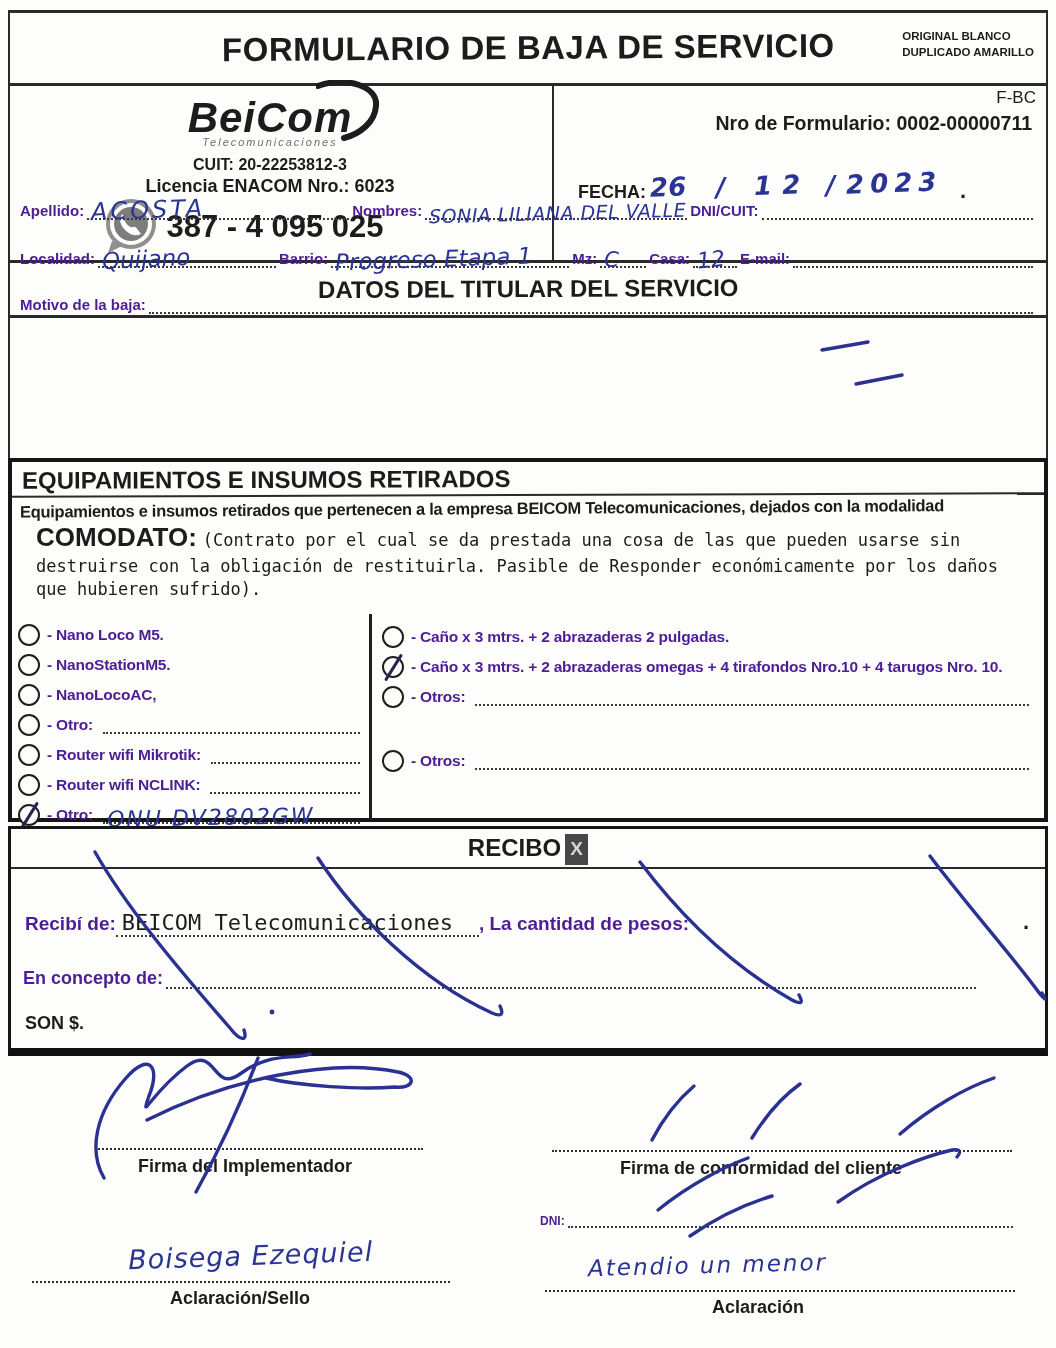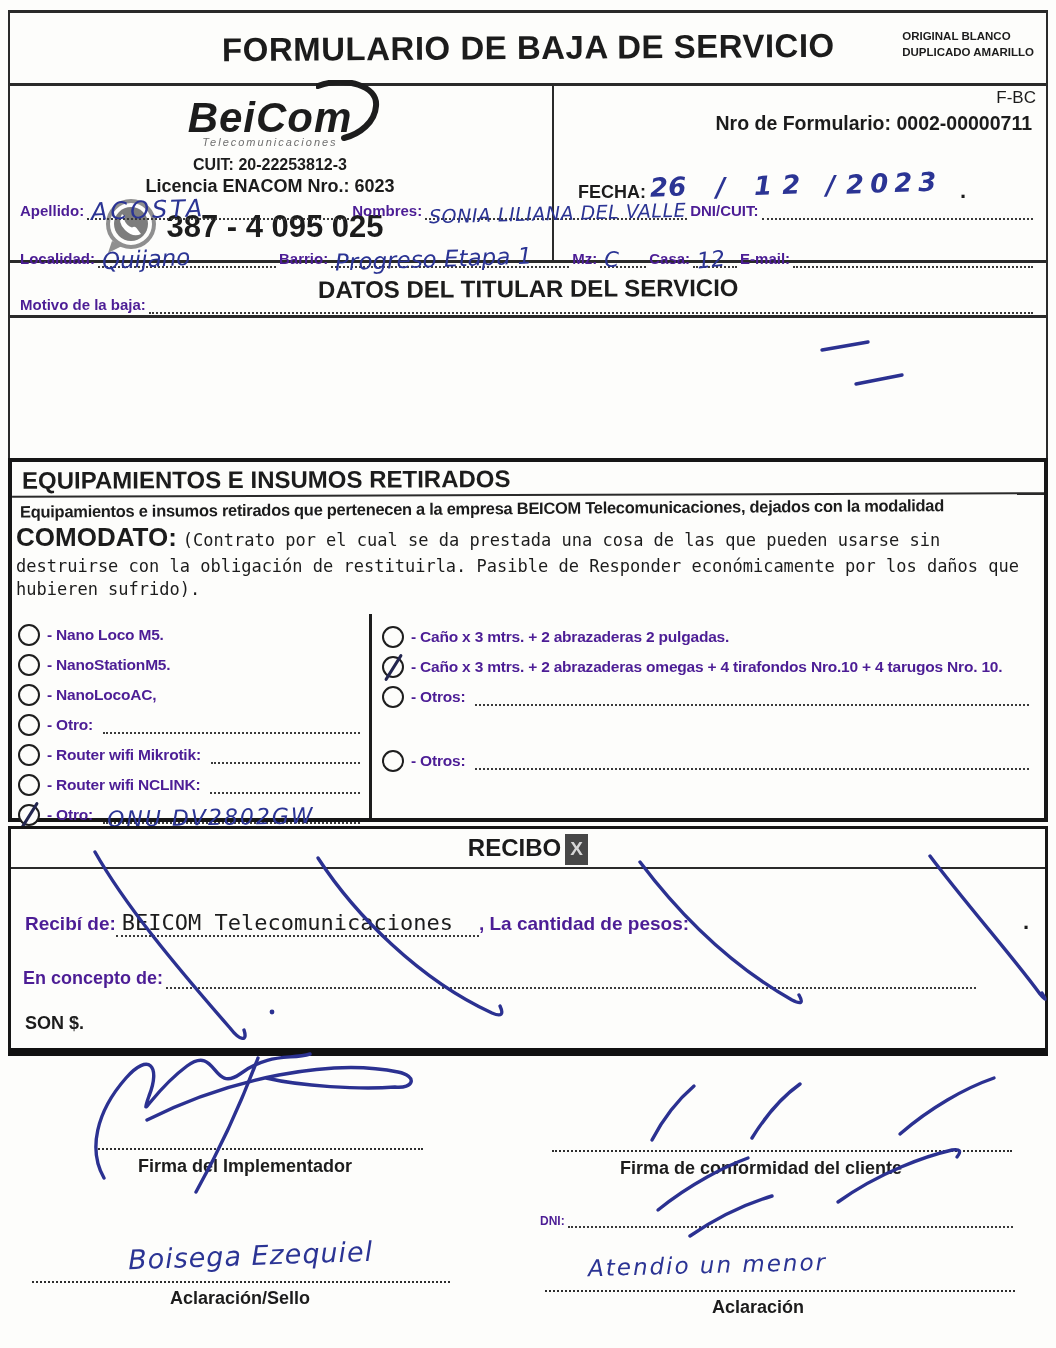--- a/index.html
+++ b/index.html
@@ -45,21 +45,21 @@
   .field-row { position:absolute; left:10px; right:10px; display:flex; align-items:flex-end; }
   .field-row .lbl { font-size:15px; padding-bottom:1px; }
   .row-apellido { top:188px; }
   .row-localidad { top:236px; }
   .row-motivo { top:282px; }
 
   
   .equip-box { position:absolute; left:8px; top:458px; width:1040px; height:364px; border:4px solid #161616; background:#fdfdfb; }
   .equip-head { font-size:24px; font-weight:bold; padding:3px 10px 1px 10px; border-bottom:2.5px solid #2a2a2a; transform:rotate(-0.2deg); }
   .equip-intro { font-size:16.5px; font-weight:bold; padding:3px 8px 0 8px; white-space:nowrap; letter-spacing:-0.3px; transform:rotate(-0.4deg); }
-  .comodato { padding:2px 8px 4px 4px; font-family:"DejaVu Sans Mono", monospace; font-size:17px; line-height:1.35; }
+  .comodato { padding:2px 8px 4px 24px; font-family:"DejaVu Sans Mono", monospace; font-size:17px; line-height:1.35; }
   .comodato .big { font-family:"Liberation Sans", sans-serif; font-size:26px; font-weight:bold; margin-right:6px; }
   .opt-cols { display:flex; position:absolute; left:0; right:0; top:152px; bottom:0; }
   .col-left { width:360px; border-right:3px solid #1d1d1d; padding:6px 6px 4px 6px; }
   .col-right { flex:1; padding:8px 12px 4px 10px; }
   .opt-row { display:flex; align-items:center; gap:7px; height:30px; }
   .opt-row .lbl { font-size:15.5px; letter-spacing:-0.2px; }
   .opt-circle { flex:0 0 auto; width:22px; height:22px; border:2.5px solid #1e1e1e; border-radius:50%; position:relative; background:#fdfdfb; }
   .opt-circle.checked::after { content:""; position:absolute; left:8px; top:-6px; width:3px; height:31px; background:#23264f; transform:rotate(32deg); border-radius:2px; }
   .opt-row .dotfill { height:18px; }
   .spacer22 { height:20px; } .spacer14 { height:14px; }

